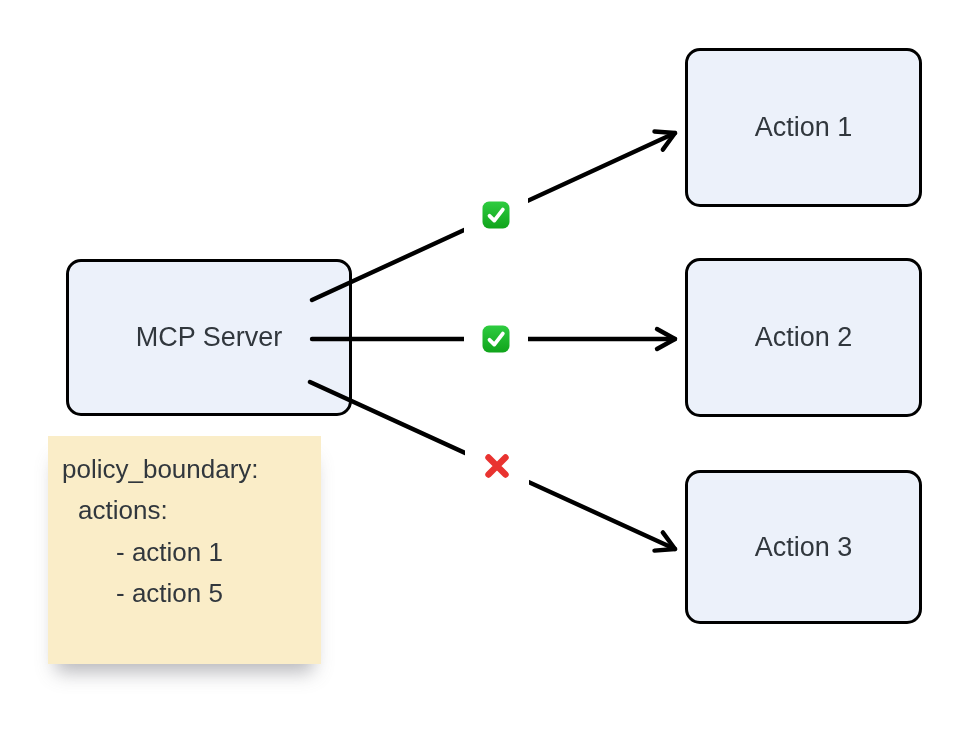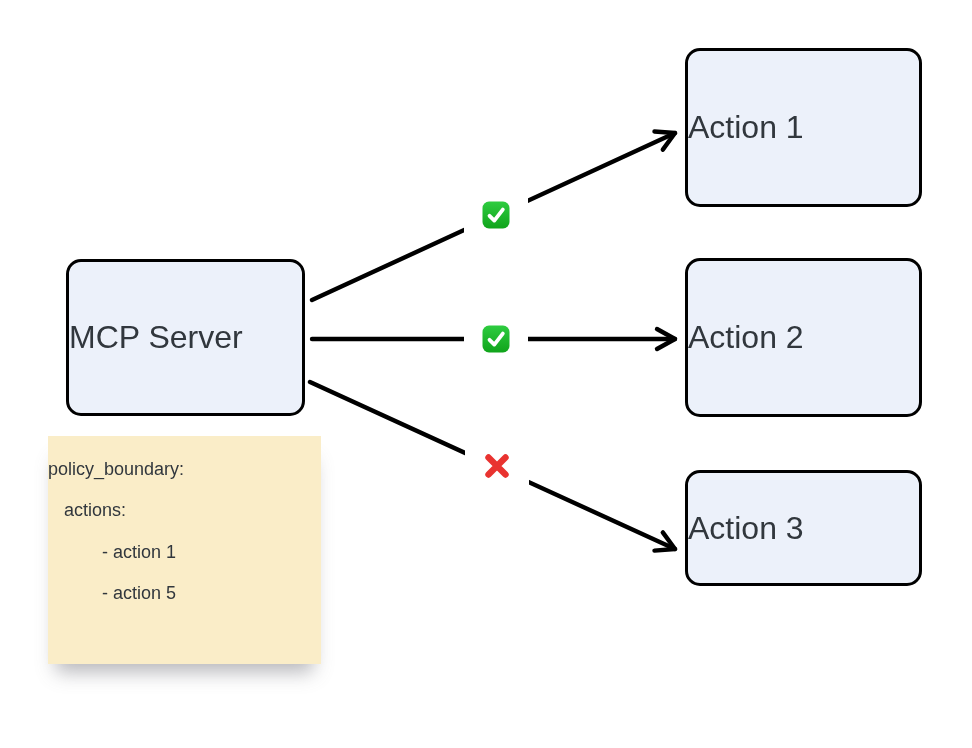--- a/index.html
+++ b/index.html
@@ -17,43 +17,43 @@
   }
   
   .node {
     position: absolute;
     box-sizing: border-box;
     background: #ECF1FA;
     border: 3.6px solid #000000;
     border-radius: 15px;
     display: flex;
     align-items: center;
-    justify-content: flex-start;
+    justify-content: center;
     color: #31373D;
-    font-size: 32px;
+    font-size: 27px;
     z-index: 1;
   }
-  .node-server { left: 66px;  top: 259px; width: 239px; height: 157px; }
+  .node-server { left: 66px;  top: 259px; width: 286px; height: 157px; }
   .node-a1     { left: 685px; top: 48px;  width: 237px; height: 159px; }
   .node-a2     { left: 685px; top: 258px; width: 237px; height: 159px; }
-  .node-a3     { left: 685px; top: 470px; width: 237px; height: 116px; }
+  .node-a3     { left: 685px; top: 470px; width: 237px; height: 154px; }
 
   
   .note {
     position: absolute;
     left: 48px;
     top: 436px;
     width: 273px;
     height: 228px;
     box-sizing: border-box;
     background: #FAEDC8;
     color: #31373D;
-    font-size: 18px;
+    font-size: 26px;
     line-height: 41.3px;
-    padding: 13px 10px 0 0;
+    padding: 13px 10px 0 14px;
     box-shadow: 0 16px 18px -8px rgba(95, 95, 105, 0.45);
     z-index: 1;
     white-space: nowrap;
   }
   .note .indent-1 { margin-left: 16px; }
   .note .indent-2 { margin-left: 54px; }
 
   
   .wires {
     position: absolute;

